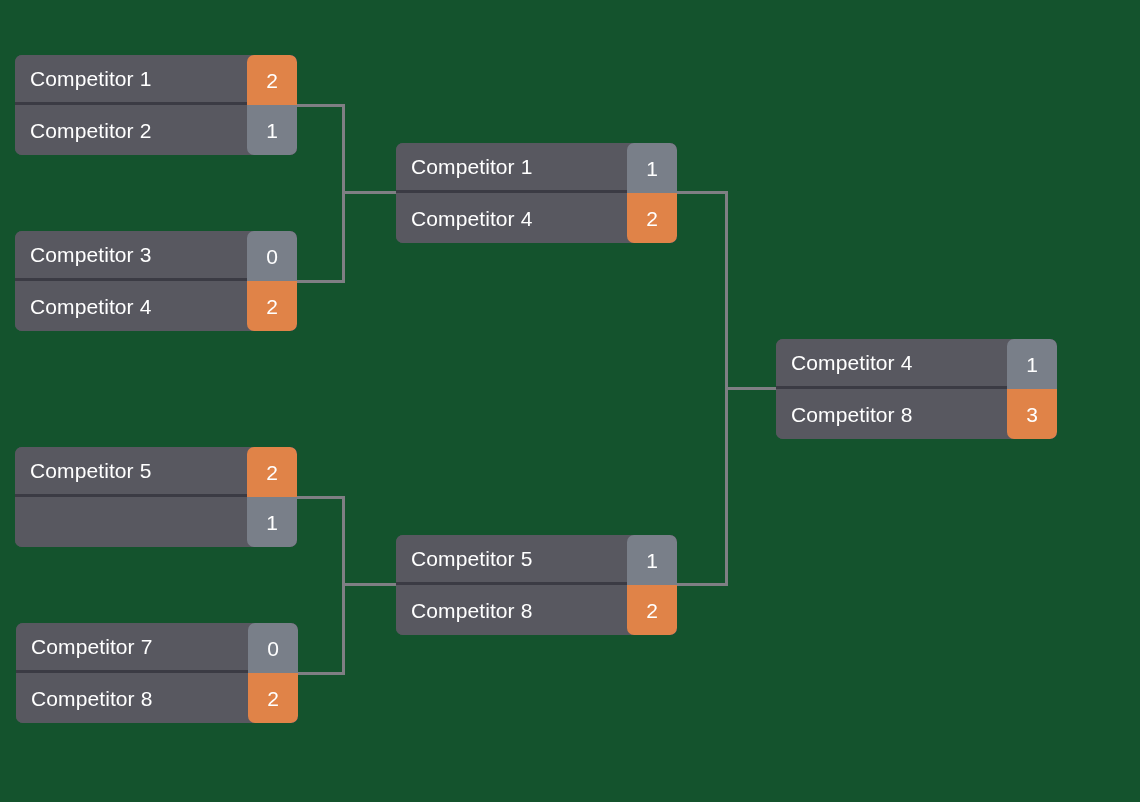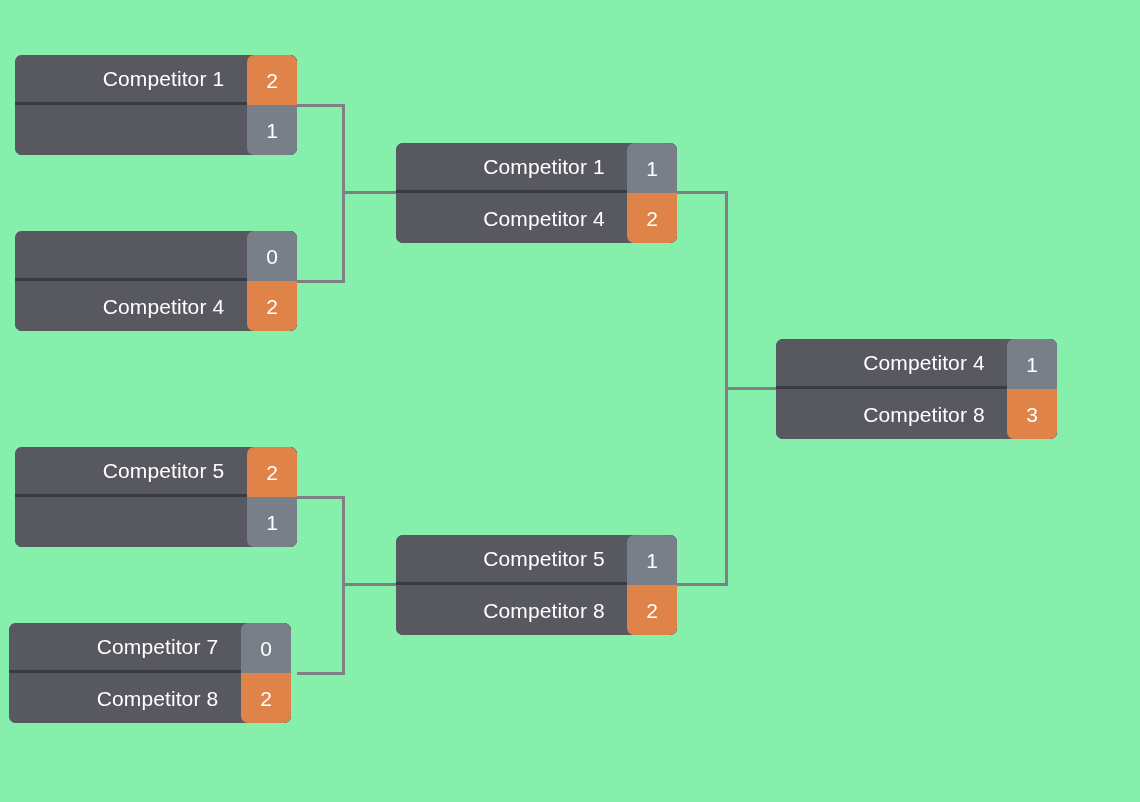--- a/index.html
+++ b/index.html
@@ -7,23 +7,22 @@
     padding: 0;
     background: #ffffff;
   }
   body {
     font-family: "Liberation Sans", sans-serif;
   }
   #bracket-root {
     position: relative;
     width: 1140px;
     height: 802px;
-    background: #86efac;
+    background: #14532d;
     overflow: hidden;
-    text-align: center;
   }
 
   
   .conn {
     position: absolute;
     background: #7f7f84;
   }
   .conn-h { height: 3px; }
   .conn-v { width: 3px; }
 
@@ -97,45 +96,47 @@
   <div class="conn conn-h" style="left:677px; top:583px; width:51px;"></div>
   <div class="conn conn-v" style="left:725px; top:191px; height:395px;"></div>
   <div class="conn conn-h" style="left:725px; top:387px; width:55px;"></div>
 
   <div class="match" style="left:15px; top:55px; width:282px;">
     <div class="slot slot-top">
       <span class="name">Competitor 1</span>
       <span class="score win">2</span>
     </div>
     <div class="slot slot-bottom">
+      <span class="name">Competitor 2</span>
       <span class="score lose">1</span>
     </div>
   </div>
 
   <div class="match" style="left:15px; top:231px; width:282px;">
     <div class="slot slot-top">
+      <span class="name">Competitor 3</span>
       <span class="score lose">0</span>
     </div>
     <div class="slot slot-bottom">
       <span class="name">Competitor 4</span>
       <span class="score win">2</span>
     </div>
   </div>
 
   <div class="match" style="left:15px; top:447px; width:282px;">
     <div class="slot slot-top">
       <span class="name">Competitor 5</span>
       <span class="score win">2</span>
     </div>
     <div class="slot slot-bottom">
       <span class="score lose">1</span>
     </div>
   </div>
 
-  <div class="match" style="left:9px; top:623px; width:282px;">
+  <div class="match" style="left:16px; top:623px; width:282px;">
     <div class="slot slot-top">
       <span class="name">Competitor 7</span>
       <span class="score lose">0</span>
     </div>
     <div class="slot slot-bottom">
       <span class="name">Competitor 8</span>
       <span class="score win">2</span>
     </div>
   </div>
 

